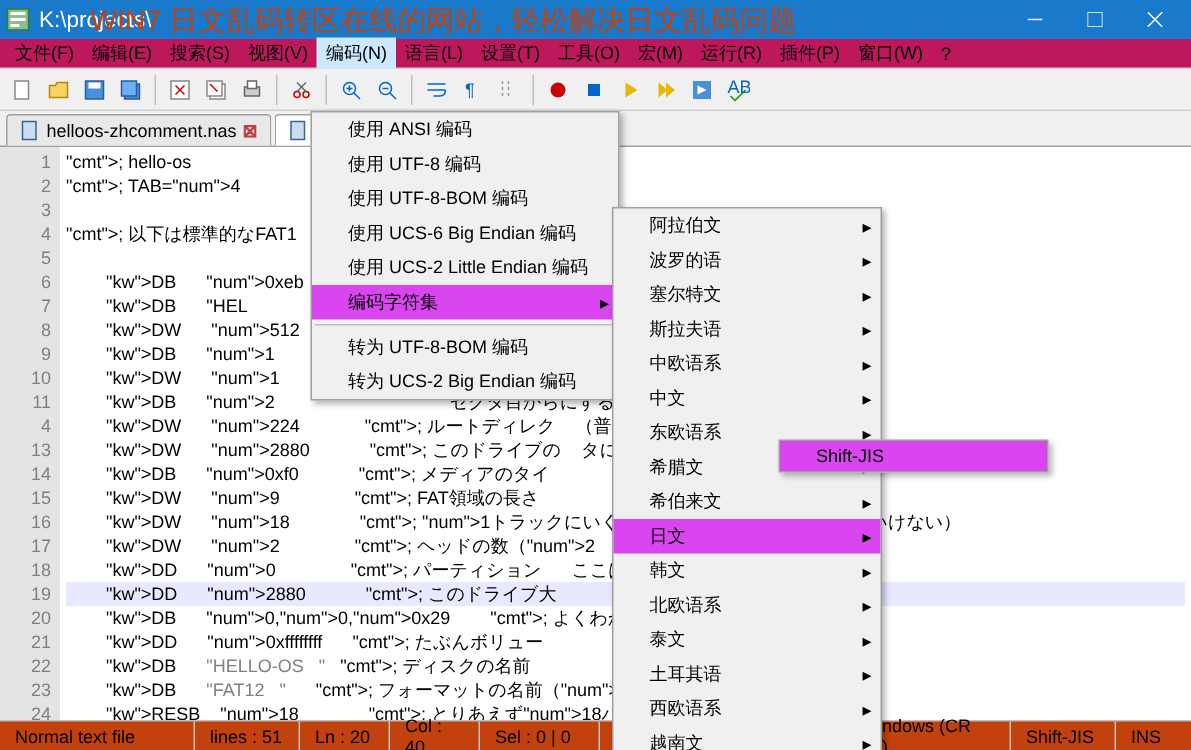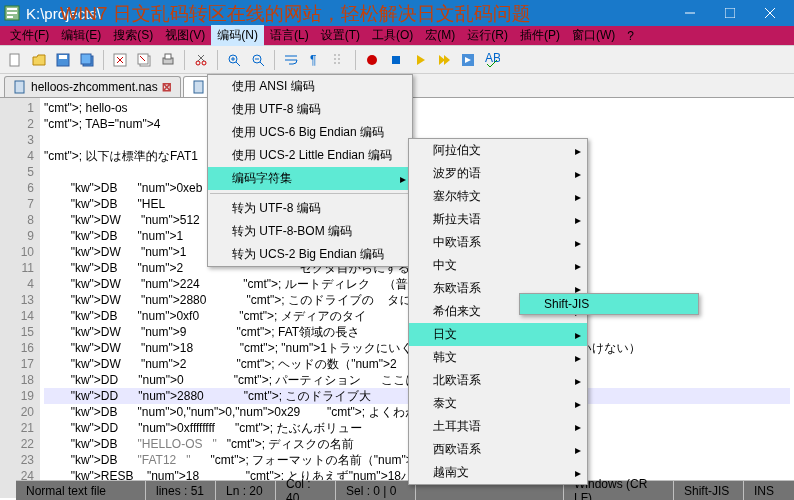--- a/index.html
+++ b/index.html
@@ -20,25 +20,25 @@
 .tab { background: #e8e8e8; border: 1px solid #a0a0a0; border-bottom: none; padding: 3px 8px; margin-right: 2px; display: flex; align-items: center; gap: 4px; font-size: 11px; border-radius: 3px 3px 0 0; }
 .tab.active { background: #fff; }
 .tab .close { color: #c04040; font-weight: bold; cursor: pointer; }
 .editor { display: flex; height: 400px; background: #fff; font-family: Consolas, "Courier New", monospace; }
 .gutter { background: #e4e4e4; width: 40px; text-align: right; padding: 2px 6px 2px 2px; color: #808080; font-family: Consolas, monospace; line-height: 16px; }
 .gutter div { height: 16px; }
 .code { flex: 1; padding: 2px 4px; font-family: Consolas, "MS Gothic", monospace; line-height: 16px; white-space: pre; color: #000; }
 .code .line { height: 16px; }
 .code .line.hl { background: #e8e8ff; }
 .code .str { color: #808080; }
-.statusbar { position: absolute; bottom: 0; left: 16px; right: 0; background: #737373; border-top: 1px solid #c0c0c0; height: 20px; display: flex; align-items: center; font-size: 11px; }
+.statusbar { position: absolute; bottom: 0; left: 0; right: 0; background: #c2410c; border-top: 1px solid #c0c0c0; height: 20px; display: flex; align-items: center; font-size: 11px; }
 .statusbar .cell { padding: 0 10px; border-right: 1px solid #c0c0c0; height: 100%; display: flex; align-items: center; }
 .menu { position: absolute; background: #f0f0f0; border: 1px solid #a0a0a0; box-shadow: 2px 2px 4px rgba(0,0,0,0.3); min-width: 180px; }
 .menu .mitem { padding: 3px 20px 3px 24px; cursor: default; white-space: nowrap; position: relative; }
-.menu .mitem.hover { background: #5eead4; }
+.menu .mitem.hover { background: #d946ef; }
 .menu .mitem .arrow { position: absolute; right: 6px; top: 50%; transform: translateY(-50%); }
 .menu .msep { height: 1px; background: #c0c0c0; margin: 3px 2px; }
 .overlay-text { position: absolute; top: 1px; left: 60px; color: #c2410c; font-size: 19px; font-weight: 400; white-space: nowrap; z-index: 100; pointer-events: none; }
 </style>
 </head>
 <body>
 
 <div class="overlay-text">WIN7 日文乱码转区在线的网站，轻松解决日文乱码问题</div>
 
 <div class="titlebar">
@@ -265,36 +265,37 @@
   <div class="cell" style="width:80px">Sel : 0 | 0</div>
   <div class="cell" style="flex:1"></div>
   <div class="cell" style="width:110px">Windows (CR LF)</div>
   <div class="cell" style="width:70px">Shift-JIS</div>
   <div class="cell" style="width:50px;border-right:none">INS</div>
 </div>
 
 <div class="menu" id="menu1" style="left: 207px; top: 46px; margin-top: 28px;">
     <div class="mitem">使用 ANSI 编码</div>
     <div class="mitem">使用 UTF-8 编码</div>
+    <div class="mitem">使用 UTF-8-BOM 编码</div>
     <div class="mitem">使用 UCS-6 Big Endian 编码</div>
     <div class="mitem">使用 UCS-2 Little Endian 编码</div>
     <div class="mitem hover">编码字符集<span class="arrow">▸</span></div>
     <div class="msep"></div>
-    <div class="mitem">转为 UTF-8 编码</div>
     <div class="mitem">转为 UTF-8-BOM 编码</div>
     <div class="mitem">转为 UCS-2 Big Endian 编码</div>
   </div>
 <div class="menu" id="menu2" style="left: 408px; top: 138px;">
     <div class="mitem">阿拉伯文<span class="arrow">▸</span></div>
     <div class="mitem">波罗的语<span class="arrow">▸</span></div>
     <div class="mitem">塞尔特文<span class="arrow">▸</span></div>
     <div class="mitem">斯拉夫语<span class="arrow">▸</span></div>
     <div class="mitem">中欧语系<span class="arrow">▸</span></div>
     <div class="mitem">中文<span class="arrow">▸</span></div>
     <div class="mitem">东欧语系<span class="arrow">▸</span></div>
+    <div class="mitem">希腊文<span class="arrow">▸</span></div>
     <div class="mitem">希伯来文<span class="arrow">▸</span></div>
     <div class="mitem hover">日文<span class="arrow">▸</span></div>
     <div class="mitem">韩文<span class="arrow">▸</span></div>
     <div class="mitem">北欧语系<span class="arrow">▸</span></div>
     <div class="mitem">泰文<span class="arrow">▸</span></div>
     <div class="mitem">土耳其语<span class="arrow">▸</span></div>
     <div class="mitem">西欧语系<span class="arrow">▸</span></div>
     <div class="mitem">越南文<span class="arrow">▸</span></div>
   </div>
 <div class="menu" id="menu3" style="left: 519px; top: 293px;">

